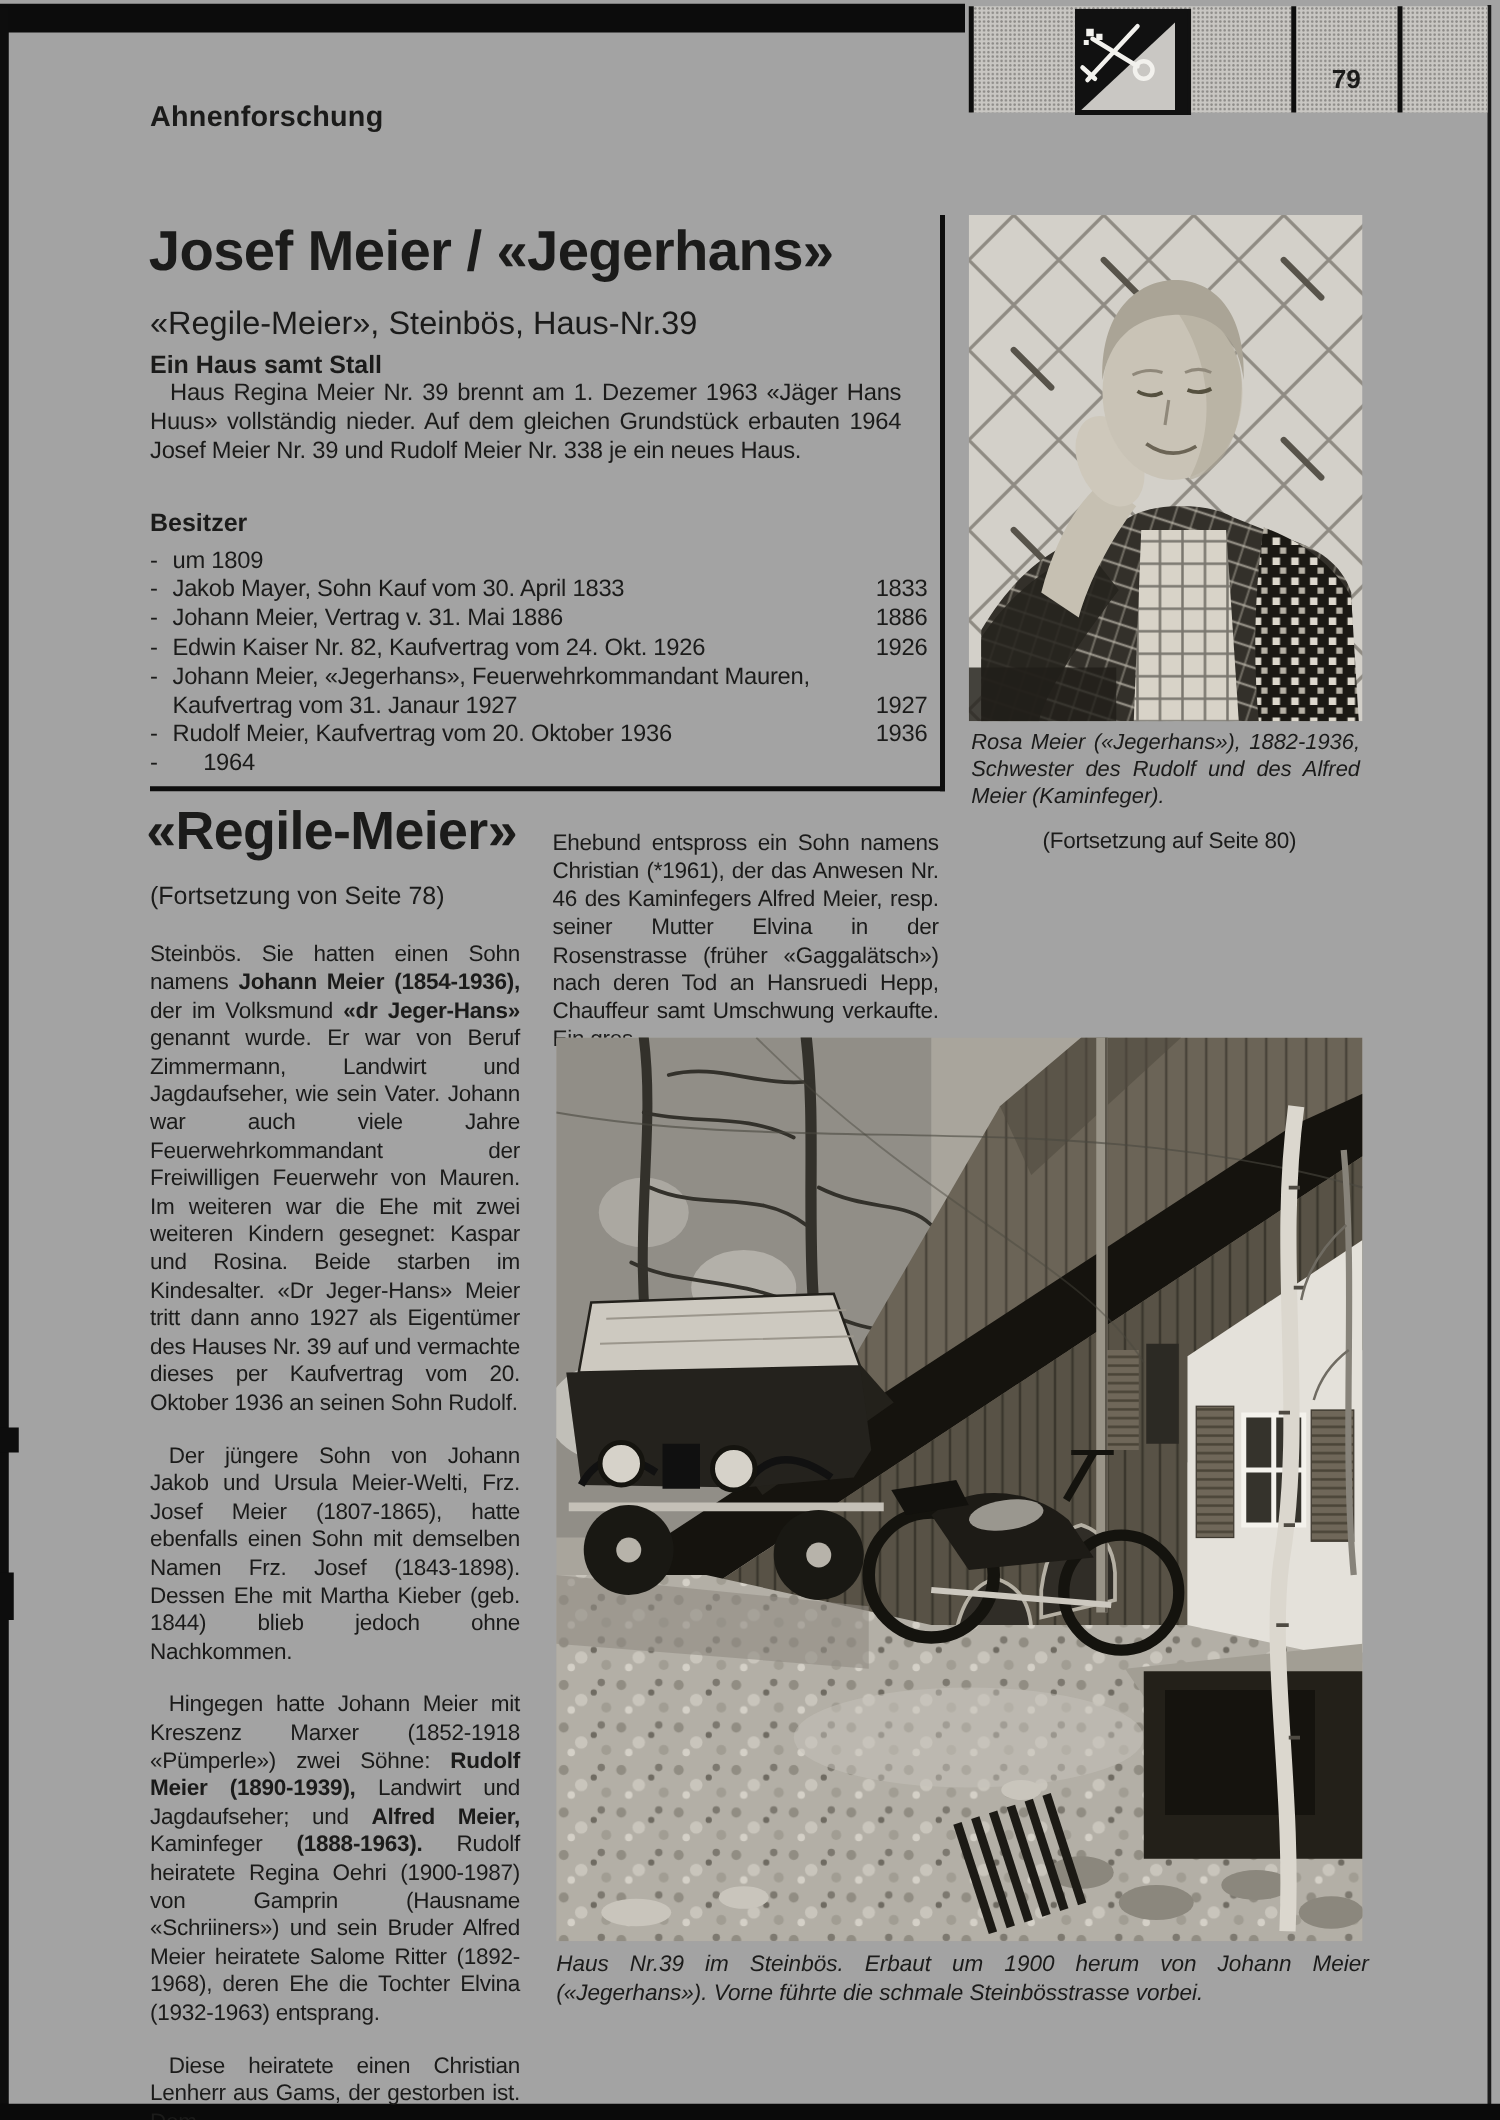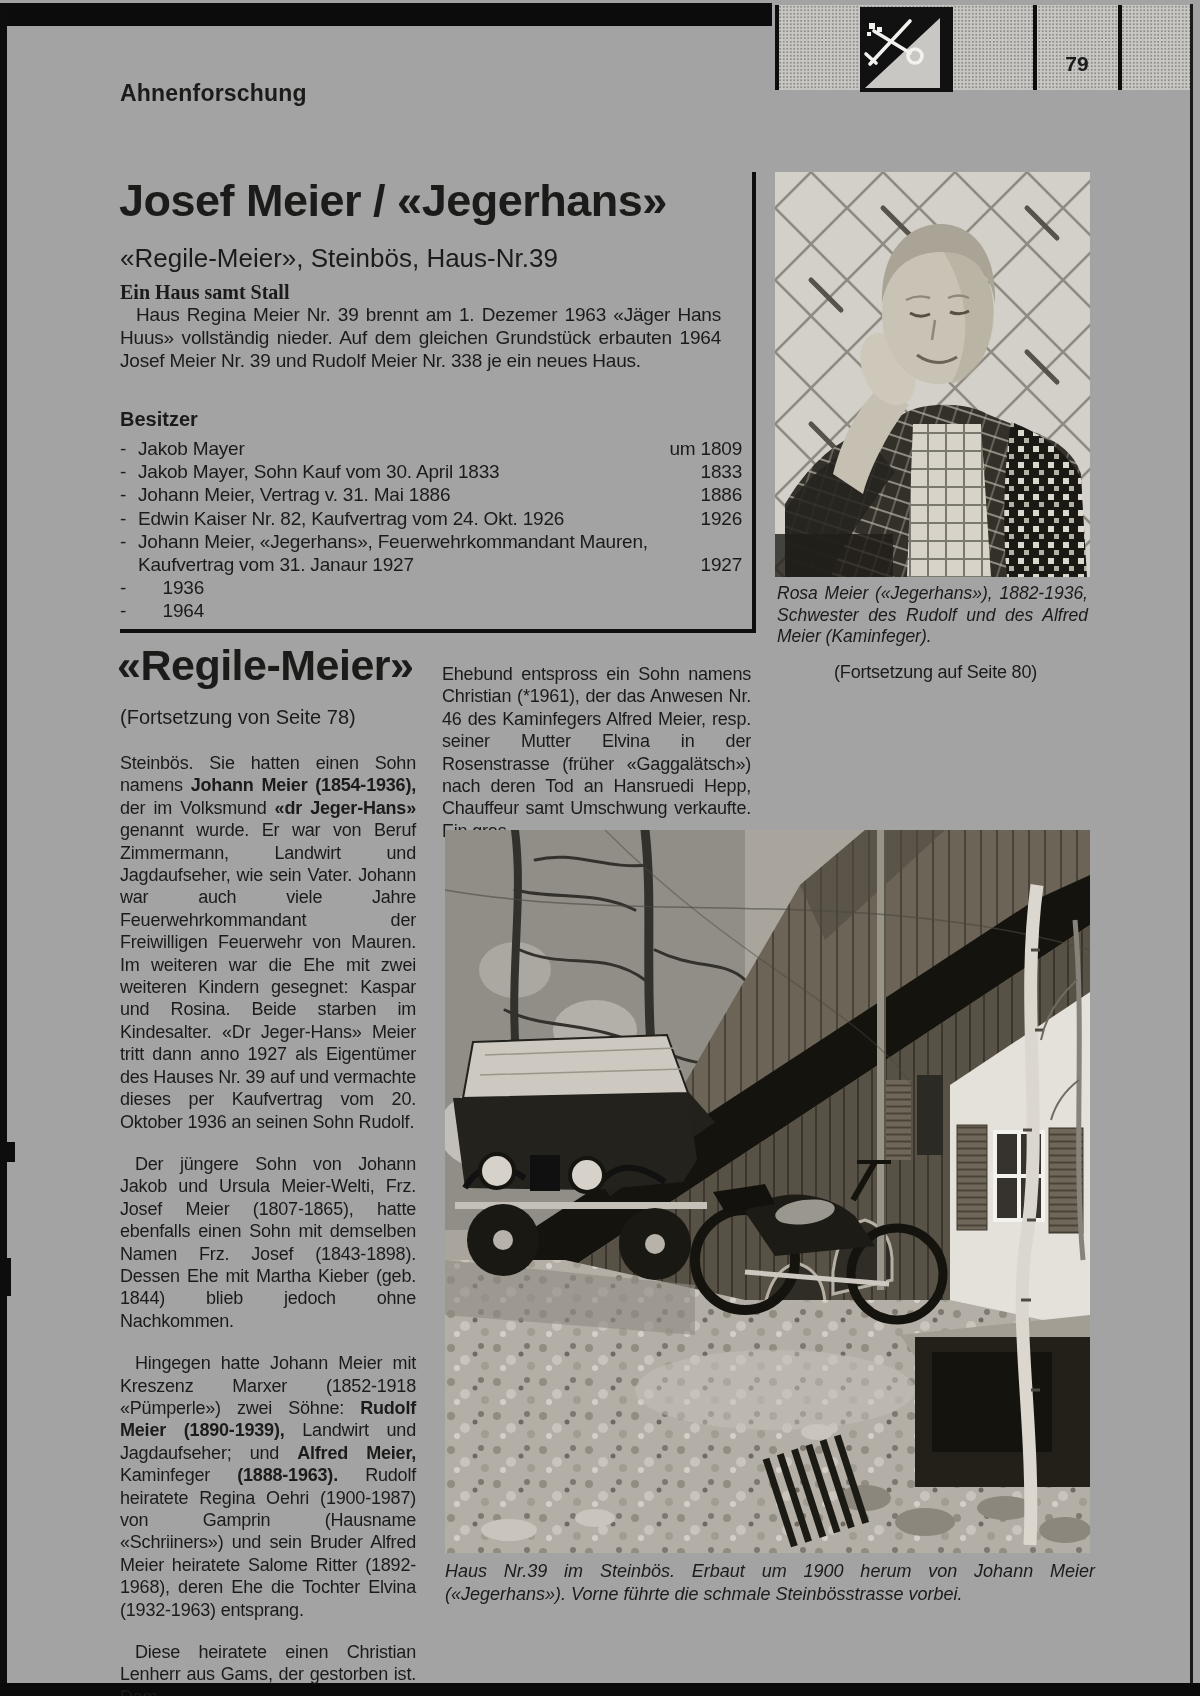--- a/index.html
+++ b/index.html
@@ -15,21 +15,21 @@
   .bar-bottom{left:0;top:1683px;width:1200px;height:13px;background:#0a0a0a;}
   .band{left:775px;top:5px;width:415px;height:85px;background-color:#c9c7c3;
         background-image:radial-gradient(circle,#8e8c89 0.8px,transparent 1.15px);background-size:3.5px 3.5px;}
   .band-line{position:absolute;top:0;width:4px;height:85px;background:#0d0d0d;}
   .band-icon{position:absolute;left:85px;top:2px;}
   .page-number{left:1036px;top:52px;width:82px;text-align:center;font-size:21px;font-weight:bold;}
   .masthead{left:120px;top:80px;font-size:23px;font-weight:bold;letter-spacing:.2px;}
   
   .title{left:119px;top:178px;font-size:45px;font-weight:bold;letter-spacing:-.5px;line-height:1;margin:0;}
   .subtitle{left:120px;top:243px;font-size:26px;}
-  .intro-head{left:120px;top:281px;font-size:20px;font-weight:bold;font-family:Liberation Serif, serif;}
+  .intro-head{left:120px;top:281px;font-size:20px;font-weight:bold;}
   .intro{left:120px;top:303px;width:601px;font-size:19px;line-height:23.2px;text-align:justify;text-indent:16px;margin:0;letter-spacing:-.2px;}
   .owners-head{left:120px;top:408px;font-size:20px;font-weight:bold;}
   .owners{left:120px;top:437px;width:622px;font-size:19px;line-height:23.2px;letter-spacing:-.2px;}
   .owner-row{display:flex;align-items:flex-end;}
   .owner-bullet{width:18px;flex:none;align-self:flex-start;}
   .owner-name{flex:1;padding-right:8px;}
   .owner-year{flex:none;min-width:66px;text-align:right;}
   .v-rule{left:752px;top:172px;width:4px;height:461px;background:#0e0e0e;}
   .h-rule{left:120px;top:629px;width:636px;height:4px;background:#0e0e0e;}
   
@@ -89,21 +89,20 @@
   <h1 class="abs title">Josef Meier / «Jegerhans»</h1>
   <div class="abs subtitle">«Regile-Meier», Steinbös, Haus-Nr.39</div>
   <div class="abs intro-head">Ein Haus samt Stall</div>
   <p class="abs intro">Haus Regina Meier Nr. 39 brennt am 1. Dezemer 1963 «Jäger Hans Huus» vollständig nieder. Auf dem gleichen Grundstück erbauten 1964 Josef Meier Nr. 39 und Rudolf Meier Nr. 338 je ein neues Haus.</p>
 
   <div class="abs owners-head">Besitzer</div>
   <div class="abs owners">
 
       <div class="owner-row">
         <span class="owner-bullet">-</span>
-        <span class="owner-name">Jakob Mayer</span>
         <span class="owner-year">um 1809</span>
       </div>
 
       <div class="owner-row">
         <span class="owner-bullet">-</span>
         <span class="owner-name">Jakob Mayer, Sohn Kauf vom 30. April 1833</span>
         <span class="owner-year">1833</span>
       </div>
 
       <div class="owner-row">
@@ -119,20 +118,21 @@
       </div>
 
       <div class="owner-row">
         <span class="owner-bullet">-</span>
         <span class="owner-name">Johann Meier, «Jegerhans», Feuerwehrkommandant Mauren, Kaufvertrag vom 31. Janaur 1927</span>
         <span class="owner-year">1927</span>
       </div>
 
       <div class="owner-row">
         <span class="owner-bullet">-</span>
+        <span class="owner-name">Rudolf Meier, Kaufvertrag vom 20. Oktober 1936</span>
         <span class="owner-year">1936</span>
       </div>
 
       <div class="owner-row">
         <span class="owner-bullet">-</span>
         <span class="owner-year">1964</span>
       </div>
     </div>
 
   <div class="abs v-rule"></div>

